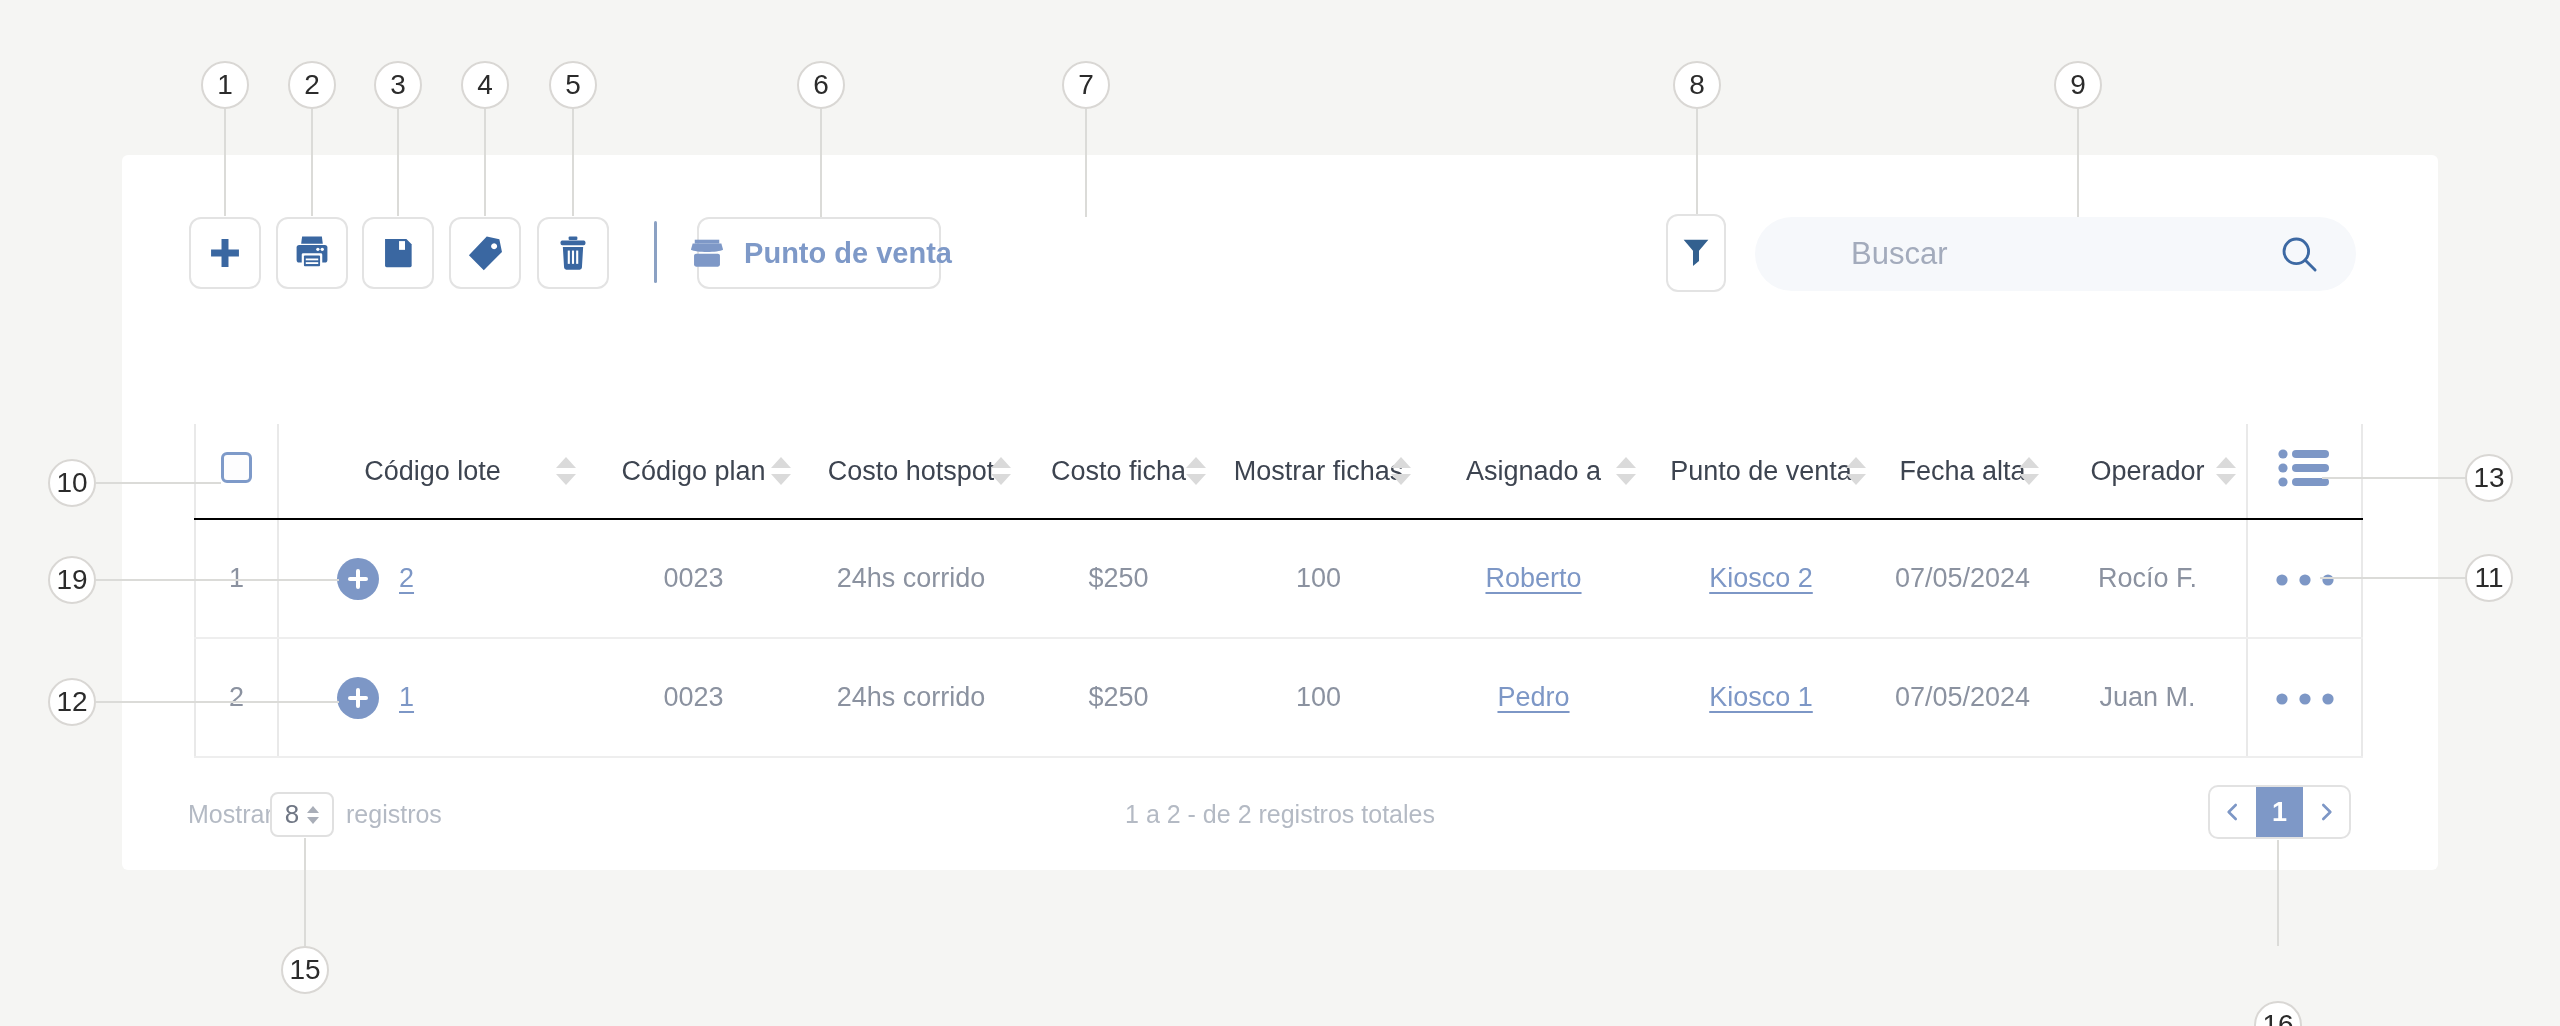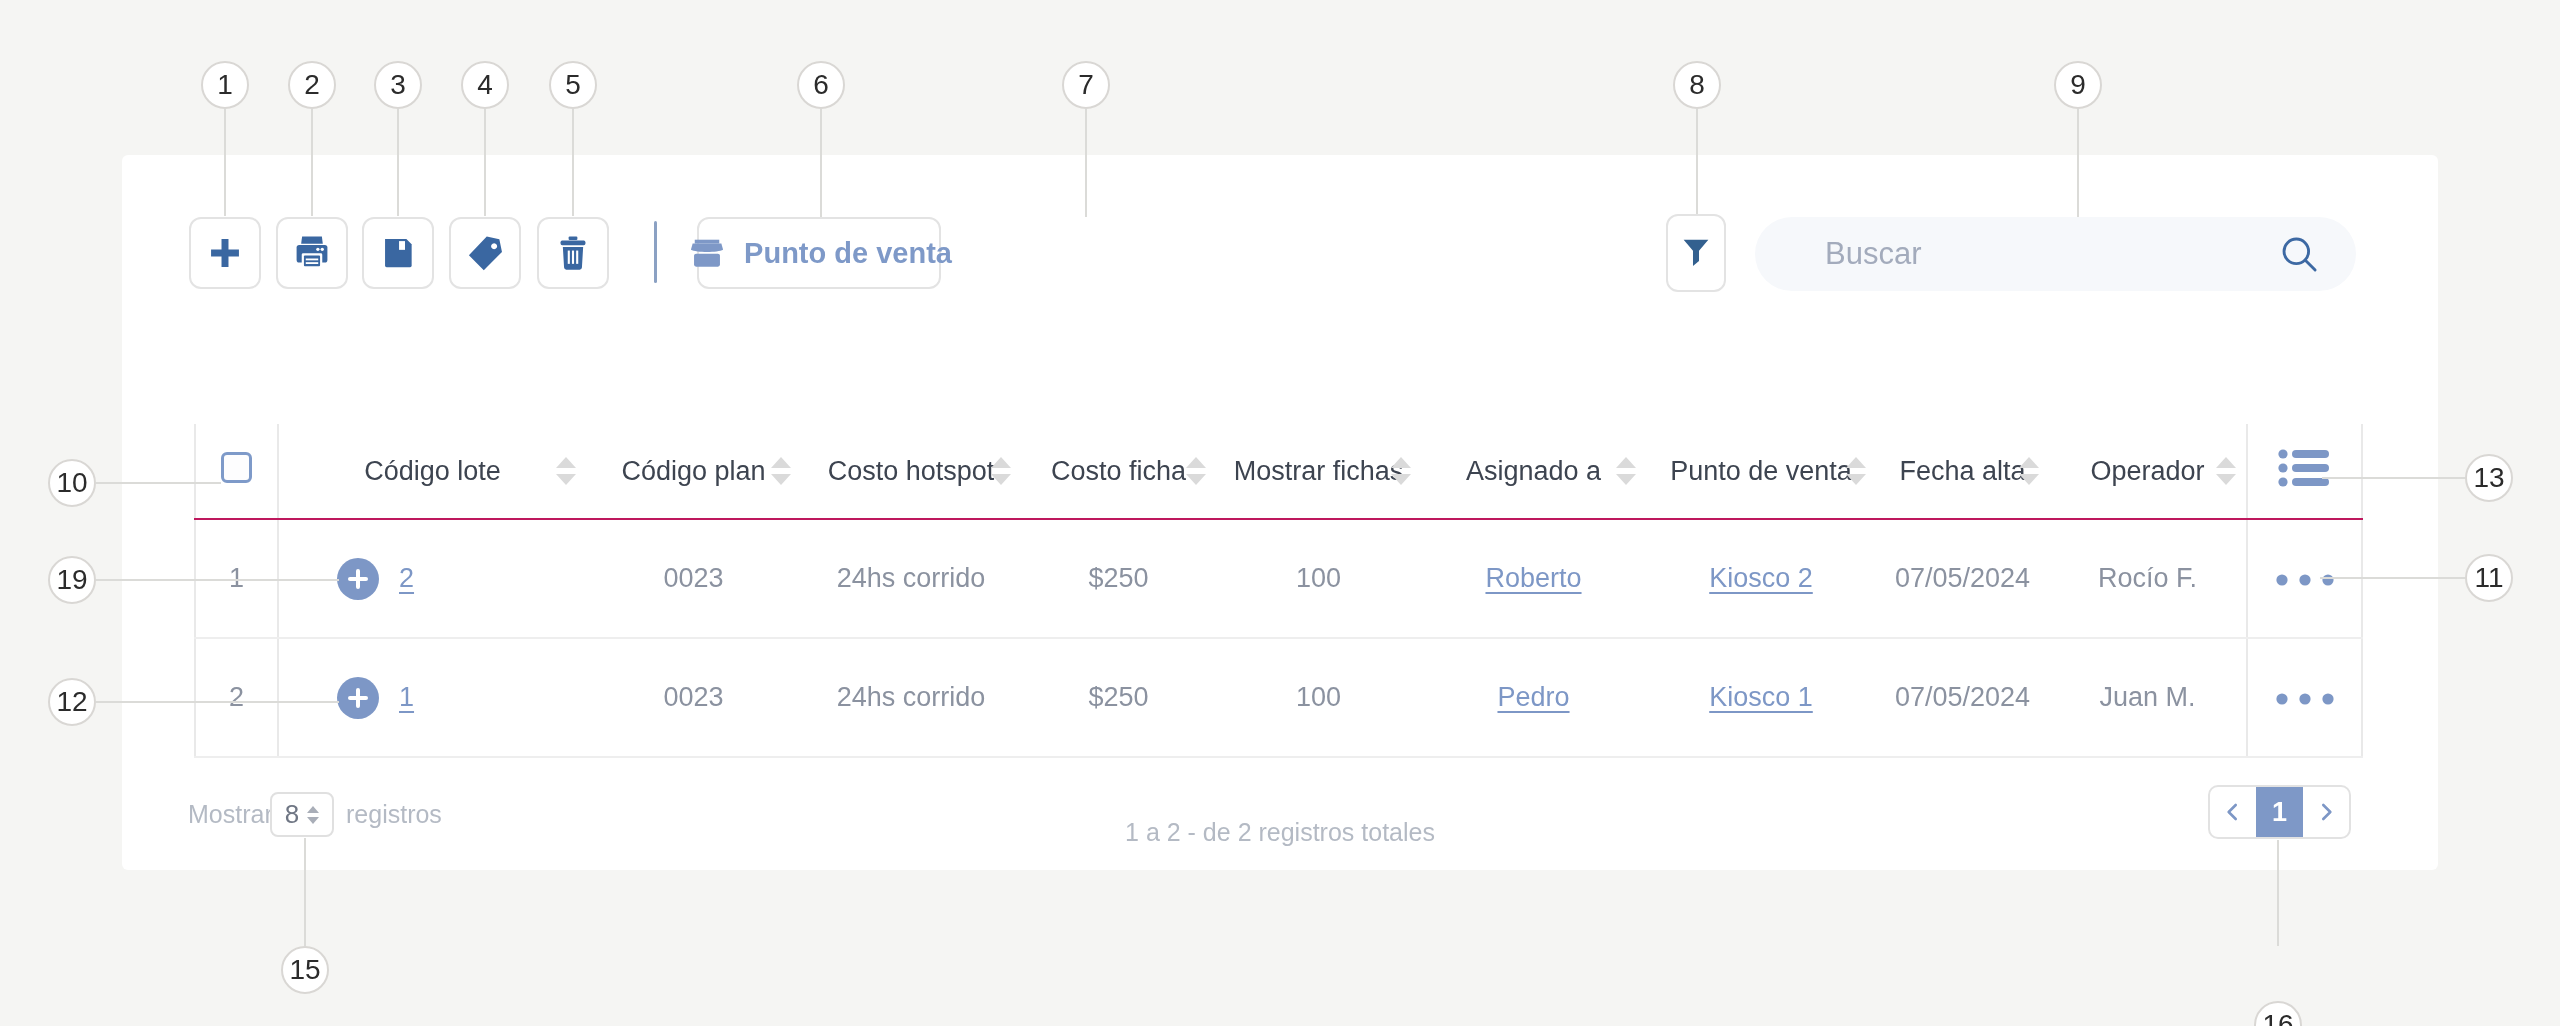--- a/index.html
+++ b/index.html
@@ -40,32 +40,32 @@
     display:flex; align-items:center; justify-content:center; cursor:pointer;
   }
   .search-pill {
     position:absolute; left:1633px; top:62px; width:601px; height:74px;
     background:#f6f8fb; border-radius:37px;
     display:flex; align-items:center; padding:0 34px 0 70px;
   }
   .search-pill input {
     flex:1; border:none; outline:none; background:transparent;
     font-family:"Liberation Sans", sans-serif;
-    font-size:31px; color:#525a6b;
+    font-size:31px; color:#525a6b;margin-left:26px;
   }
   .search-pill input::placeholder { color:#a3abbc; opacity:1; }
 
   
   .grid {
     position:absolute; left:72px; top:269px; width:2167px;
     border-collapse:collapse; table-layout:fixed;
   }
   .grid th, .grid td { padding:0; vertical-align:middle; text-align:center; }
   .grid thead th {
-    height:95px; border-bottom:2px solid #be185d;
+    height:95px; border-bottom:2px solid #000000;
     font-weight:400; font-size:27px; color:#3d4450; position:relative;
   }
   .grid tbody td {
     height:119px; border-bottom:2px solid #eeeeee;
     font-size:27px; color:#8b92a0;
   }
   .grid .c-sel { border-left:2px solid #e9e9e9; border-right:2px solid #e9e9e9; }
   .grid .c-act { border-left:2px solid #e9e9e9; border-right:2px solid #e9e9e9; }
   .rownum { color:#9ca3ad; }
   .sort {
@@ -97,21 +97,21 @@
     position:absolute; left:148px; top:637px; width:64px; height:45px;
     border:2px solid #e0e0e0; border-radius:8px; background:#fff;
     display:flex; align-items:center; justify-content:center; gap:8px; cursor:pointer;
   }
   .pagesize-box .val { font-size:26px; color:#6f7684; }
   .stepper { display:flex; flex-direction:column; gap:4px; }
   .stepper i { display:block; width:0; height:0; border-left:6px solid transparent; border-right:6px solid transparent; }
   .stepper .up { border-bottom:7px solid #a9aeb8; }
   .stepper .down { border-top:7px solid #a9aeb8; }
   .range-text {
-    position:absolute; left:50%; top:663px; transform:translateX(-50%);
+    position:absolute; left:50%; top:645px; transform:translateX(-50%);
     font-size:25px; color:#b4bac4; white-space:nowrap;
   }
   .pagination {
     position:absolute; left:2086px; top:630px; width:143px; height:54px;
     border:2px solid #e2e2e2; border-radius:10px; background:#fff;
     display:flex; align-items:stretch; overflow:hidden;
   }
   .page-prev, .page-next { flex:1; display:flex; align-items:center; justify-content:center; cursor:pointer; }
   .page-current {
     width:47px; background:#7e98c7; color:#fff; font-size:27px; font-weight:700;

